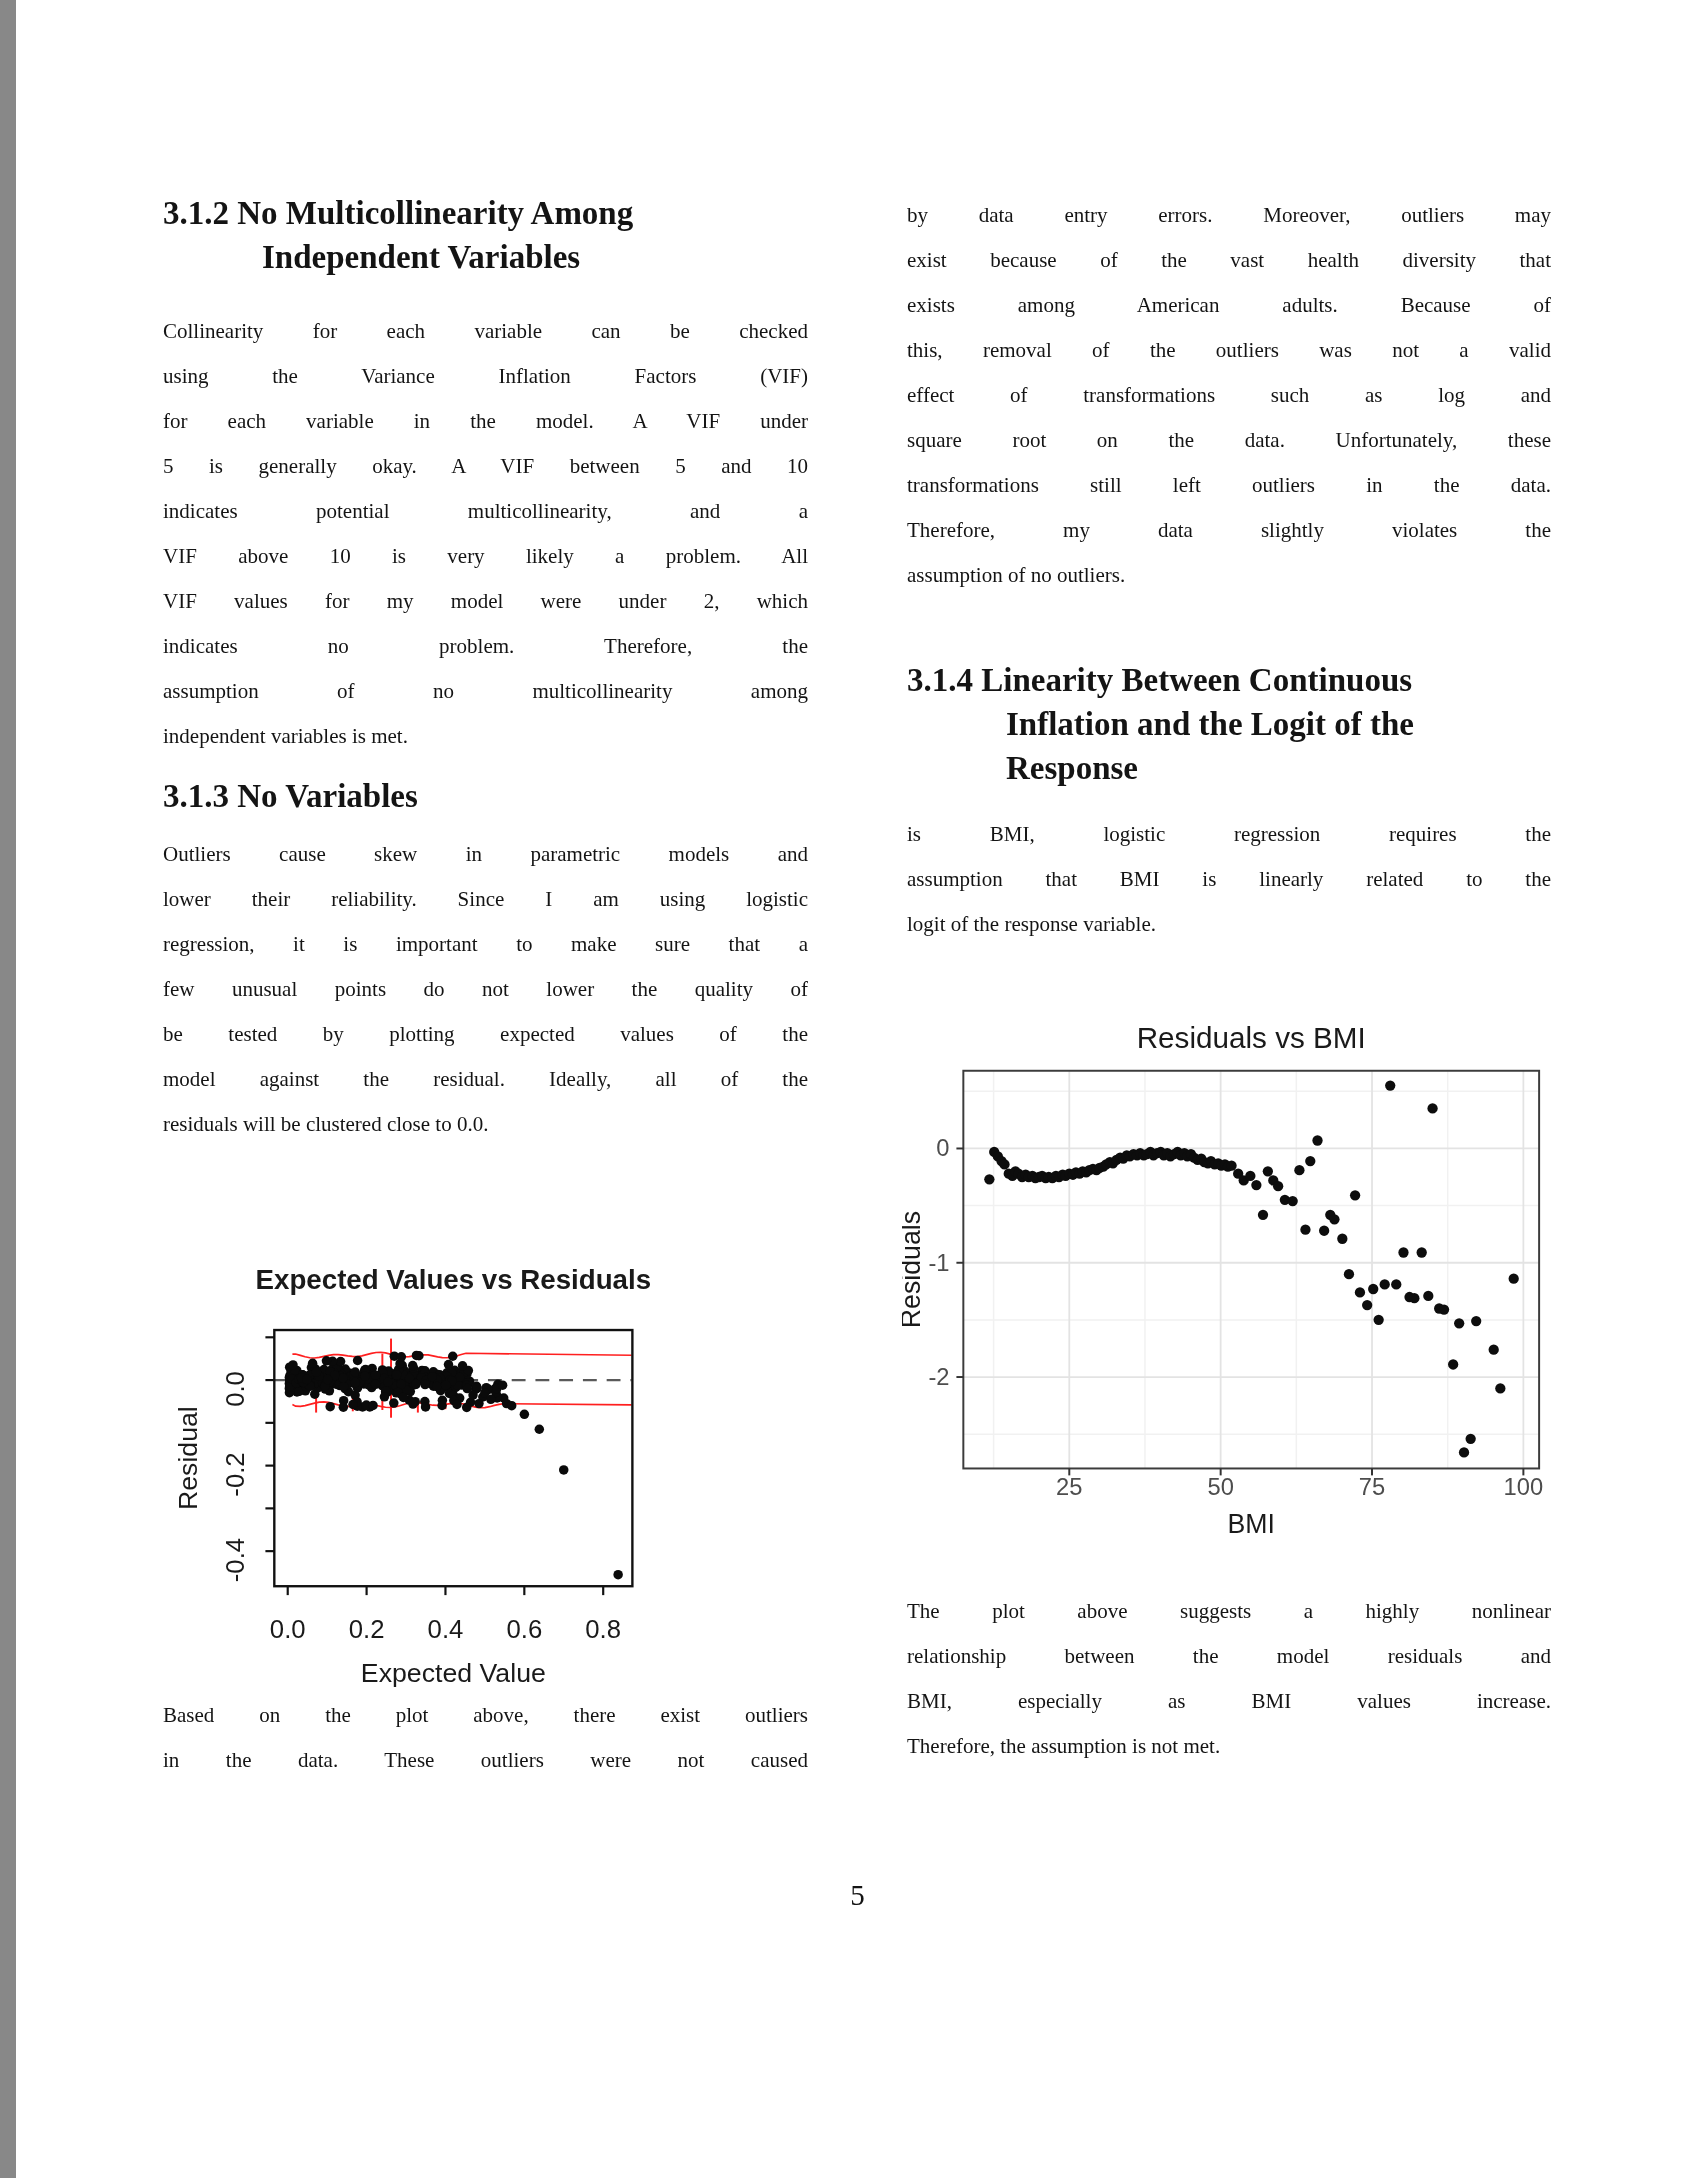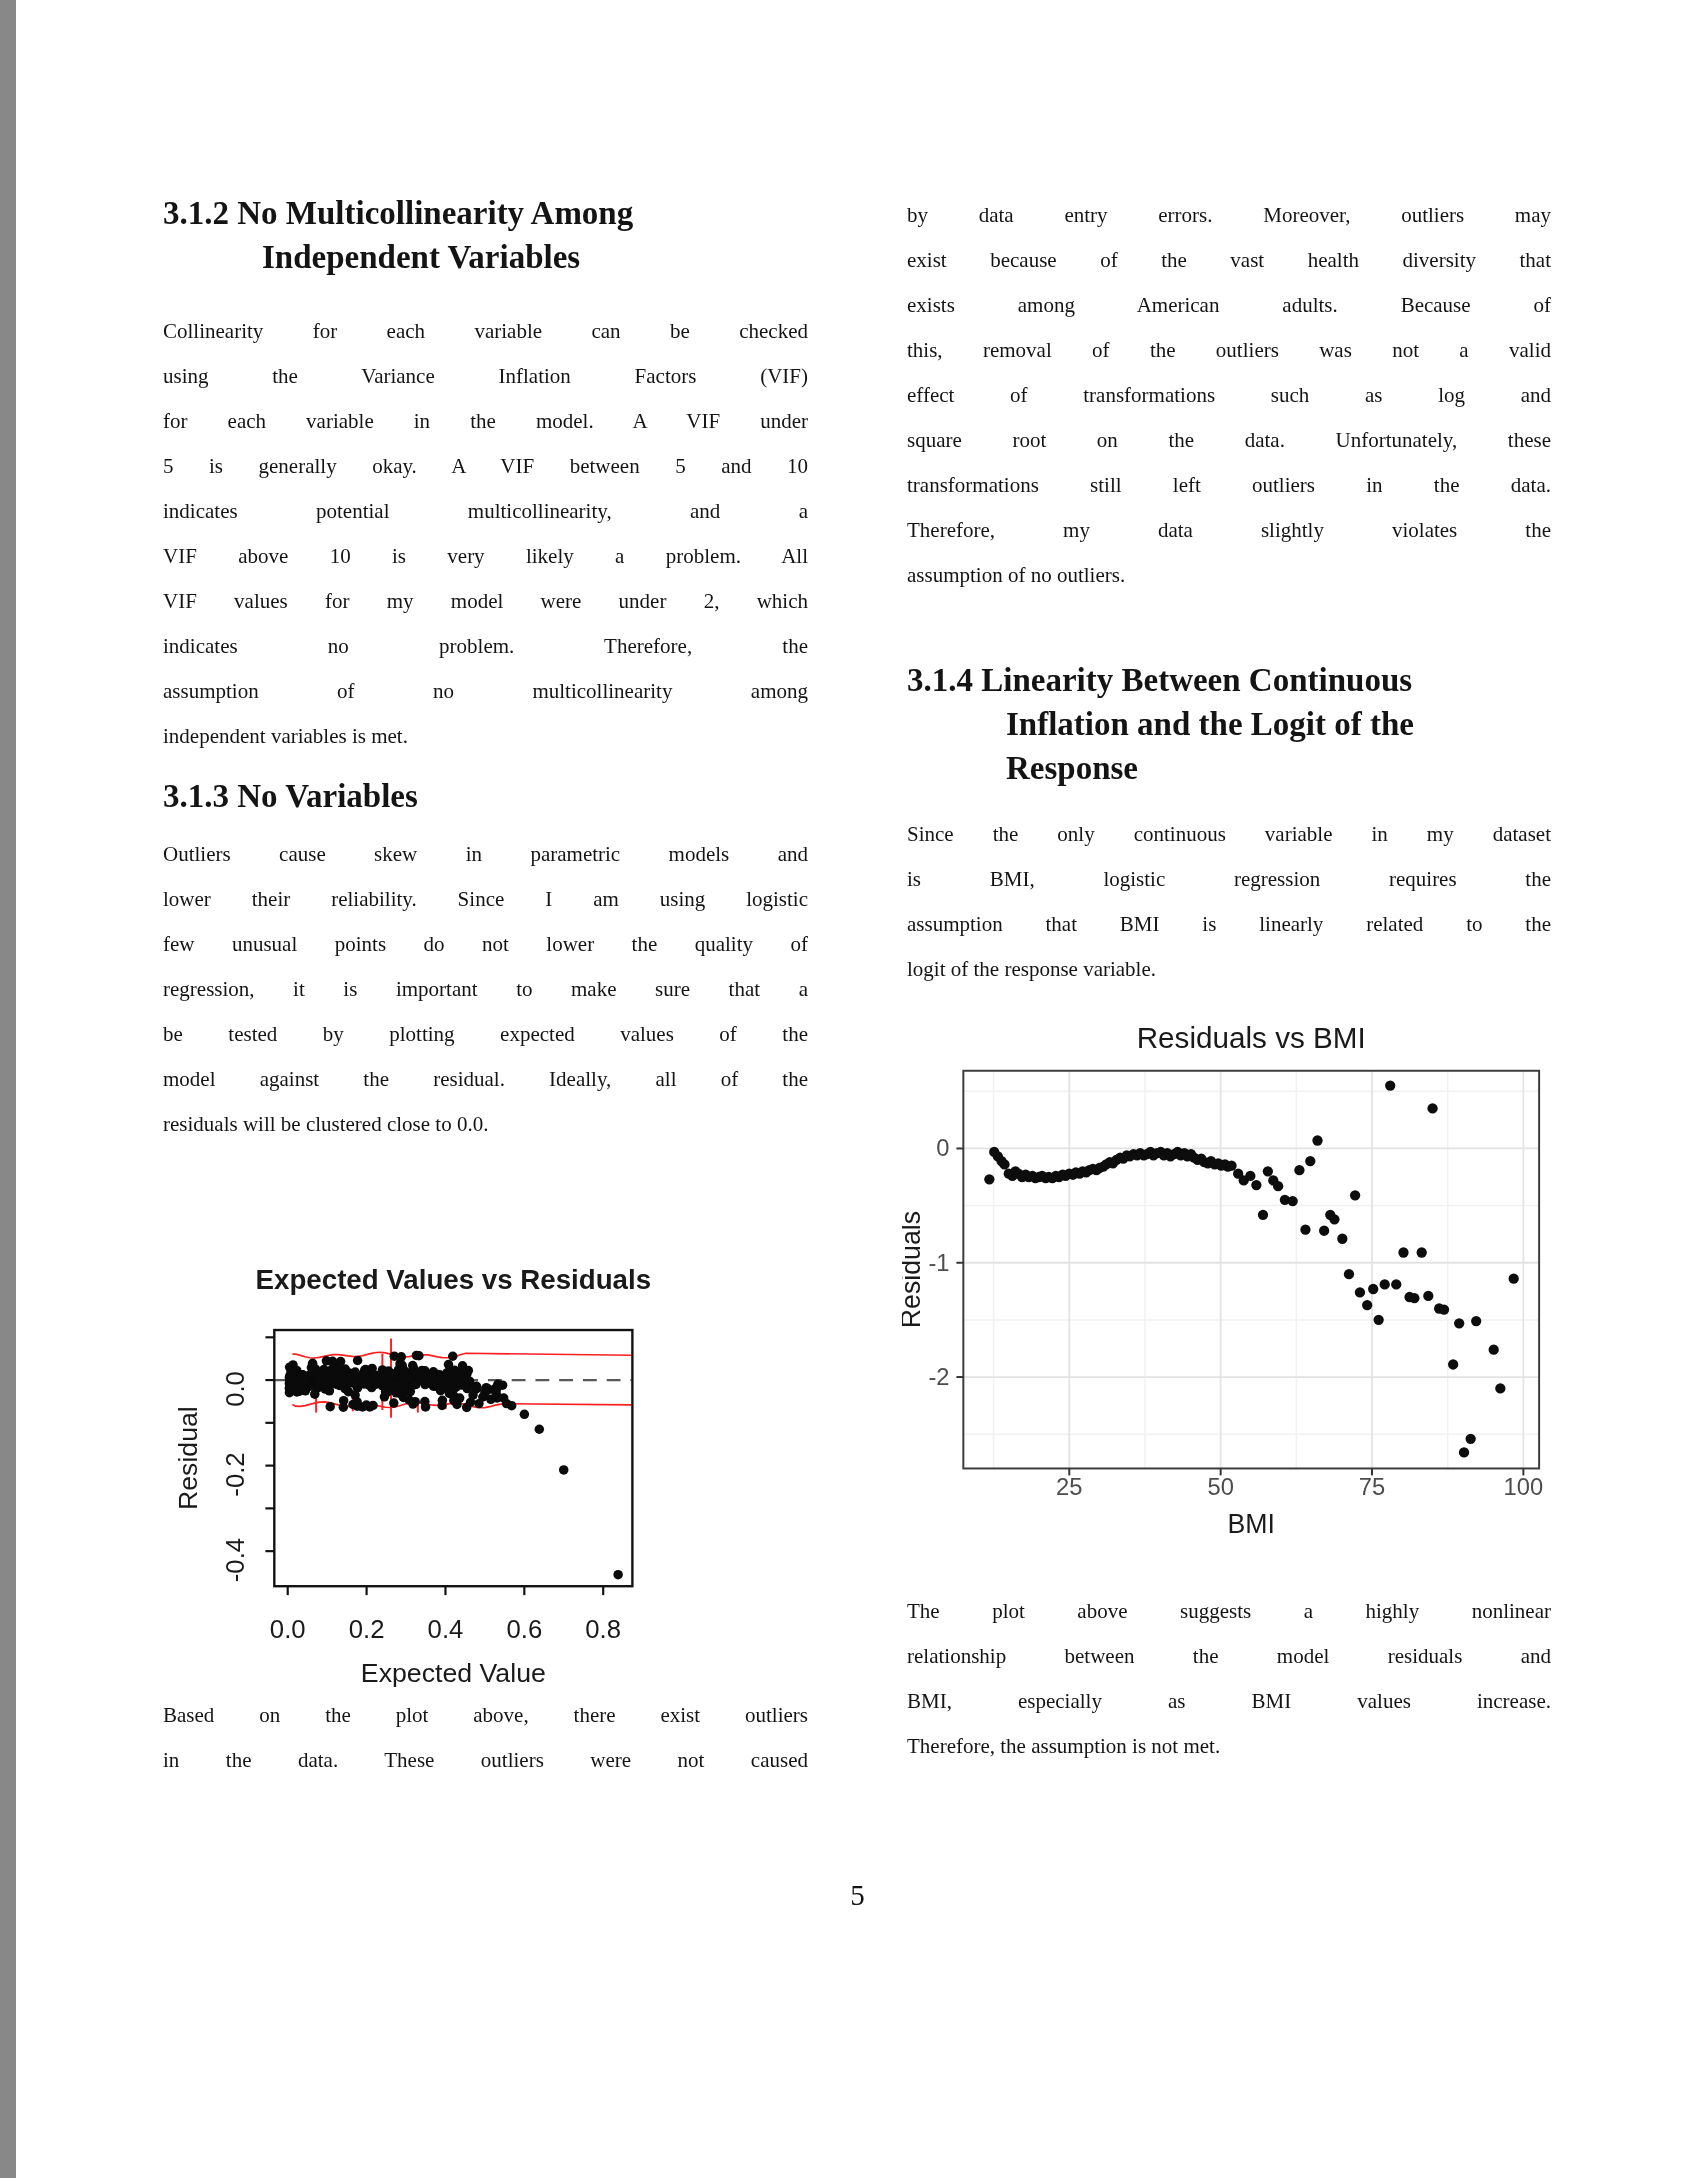--- a/index.html
+++ b/index.html
@@ -37,22 +37,22 @@
       <div class="line last">independent variables is met.</div>
     </div>
 
   <div class="abs heading" style="left:147px;top:774px;width:653px;">
     <div class="hline">3.1.3 No Variables</div>
   </div>
 
   <div class="abs para" style="left:147px;top:832px;width:645px;">
       <div class="line">Outliers cause skew in parametric models and</div>
       <div class="line">lower their reliability. Since I am using logistic</div>
+      <div class="line">regression, it is important to make sure that a</div>
       <div class="line">few unusual points do not lower the quality of</div>
-      <div class="line">regression, it is important to make sure that a</div>
       <div class="line">be tested by plotting expected values of the</div>
       <div class="line">model against the residual. Ideally, all of the</div>
       <div class="line last">residuals will be clustered close to 0.0.</div>
     </div>
 
   <div class="abs" style="left:151px;top:1242px;width:636px;height:455px;">
     <svg id="fig1" width="636" height="455" viewBox="0 0 642 460">
         <text x="289" y="48" font-size="28" fill="#1a1a1a" text-anchor="middle" font-weight="bold">Expected Values vs Residuals</text>
         <line x1="108" y1="139.58931552587646" x2="469.2026431718062" y2="139.58931552587646" stroke="#5a5a5a" stroke-width="2.4" stroke-dasharray="14 10"></line>
         <path d="M126.3 113.3 L129.5 113.2 L134.3 114.6 L139.1 116.0 L143.9 117.0 L148.7 117.3 L153.4 116.7 L158.2 115.7 L163.0 114.6 L167.8 113.9 L172.6 113.9 L177.4 114.4 L182.2 115.2 L186.9 115.7 L191.7 115.8 L196.5 115.1 L201.3 113.9 L206.1 112.6 L210.9 111.7 L215.6 111.5 L220.4 112.1 L225.2 113.4 L230.0 114.7 L234.8 115.8 L239.6 116.1 L244.3 115.8 L249.1 115.1 L253.9 114.3 L258.7 114.0 L263.5 114.2 L268.3 115.1 L273.1 116.1 L277.8 116.9 L282.6 117.0 L287.4 116.4 L292.2 115.2 L297.0 113.7 L301.8 112.5 L469.2 114.5" fill="none" stroke="#ff1f1f" stroke-width="1.7"></path>
@@ -512,21 +512,20 @@
       <div class="line last">assumption of no outliers.</div>
     </div>
 
   <div class="abs heading" style="left:891px;top:658px;width:653px;">
     <div class="hline">3.1.4 Linearity Between Continuous</div>
     <div class="hline cont">Inflation and the Logit of the</div>
     <div class="hline cont">Response</div>
   </div>
 
   <div class="abs para" style="left:891px;top:812px;width:644px;">
-      <div class="line">Since the only continuous variable in my dataset</div>
       <div class="line">is BMI, logistic regression requires the</div>
       <div class="line">assumption that BMI is linearly related to the</div>
       <div class="line last">logit of the response variable.</div>
     </div>
 
   <div class="abs" style="left:886px;top:1010px;width:648px;height:540px;">
     <svg id="fig2" width="648" height="540" viewBox="0 0 655 545">
         <text x="353" y="38" font-size="30" fill="#1a1a1a" text-anchor="middle">Residuals vs BMI</text>
         <rect x="62" y="61" width="582" height="402" fill="#ffffff"></rect>
         <line x1="92.5993690851735" y1="61" x2="92.5993690851735" y2="463" stroke="#f1f1f1" stroke-width="1.5"></line>

